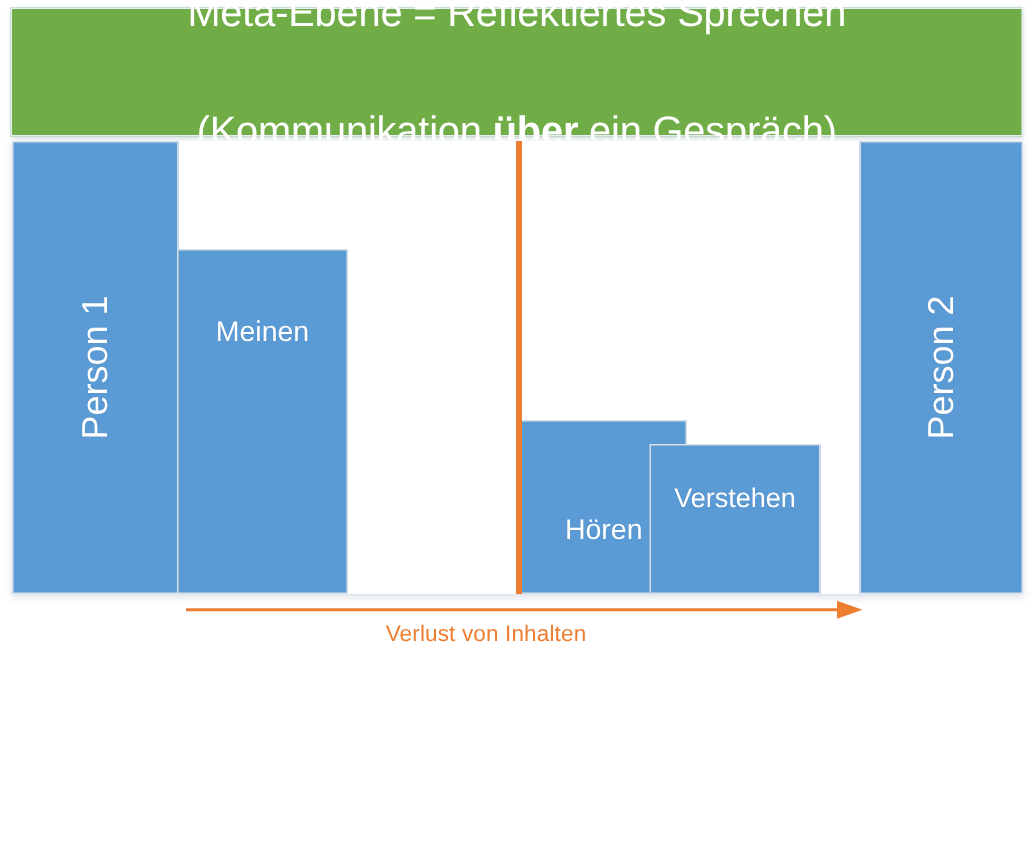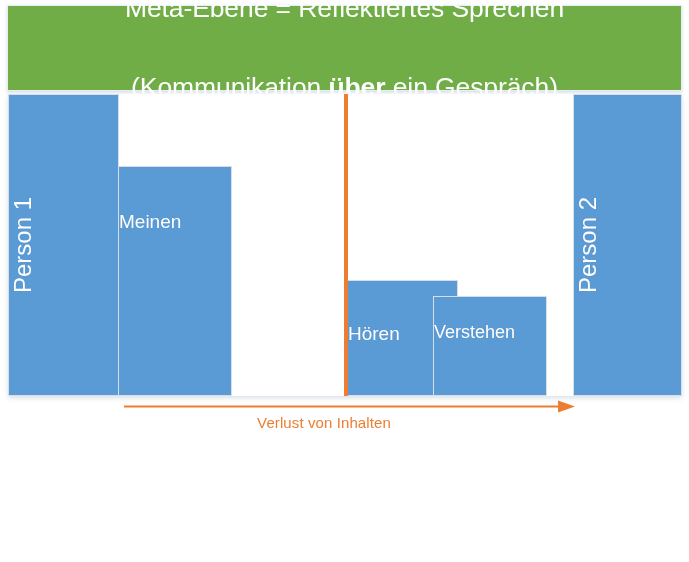--- a/index.html
+++ b/index.html
@@ -65,42 +65,42 @@
 
   .bar {
     position: absolute;
     bottom: 0;
     background: #5B9BD5;
     border: 1px solid #D6DEE8;
     box-sizing: border-box;
     color: #ffffff;
     display: flex;
     align-items: center;
-    justify-content: flex-start;
+    justify-content: center;
     overflow: hidden;
   }
   .bar .bar-label {
     font-size: 19px;
     color: #ffffff;
     white-space: nowrap;
     text-shadow: 0 0 1px rgba(0,0,0,0.12);
   }
   .bar.tall .bar-label {
     writing-mode: vertical-rl;
     transform: rotate(180deg);
     font-size: 24px;
   }
   
   #bar-person1  { left: 0px;   width: 111px; height: 302px; align-items: center; }
   #bar-meinen   { left: 110px; width: 114px; height: 230px; align-items: flex-start; }
   #bar-meinen .bar-label   { margin-top: 44px; }
   #bar-sagen    { left: 223px; width: 114px; height: 173px; align-items: flex-start; }
   #bar-sagen .bar-label    { margin-top: 45px; }
   #bar-hoeren   { left: 339px; width: 111px; height: 116px; align-items: flex-start; }
-  #bar-hoeren .bar-label   { margin-top: 42px; }
+  #bar-hoeren .bar-label   { margin-top: 62px; }
   #bar-verstehen{ left: 425px; width: 114px; height: 100px; align-items: flex-start; }
   #bar-verstehen .bar-label{ margin-top: 25px; font-size: 18px; }
   #bar-person2  { left: 565px; width: 109px; height: 302px; align-items: center; }
 
   
   #divider {
     position: absolute;
     left: 336px;
     top: 0px;
     width: 4px;

